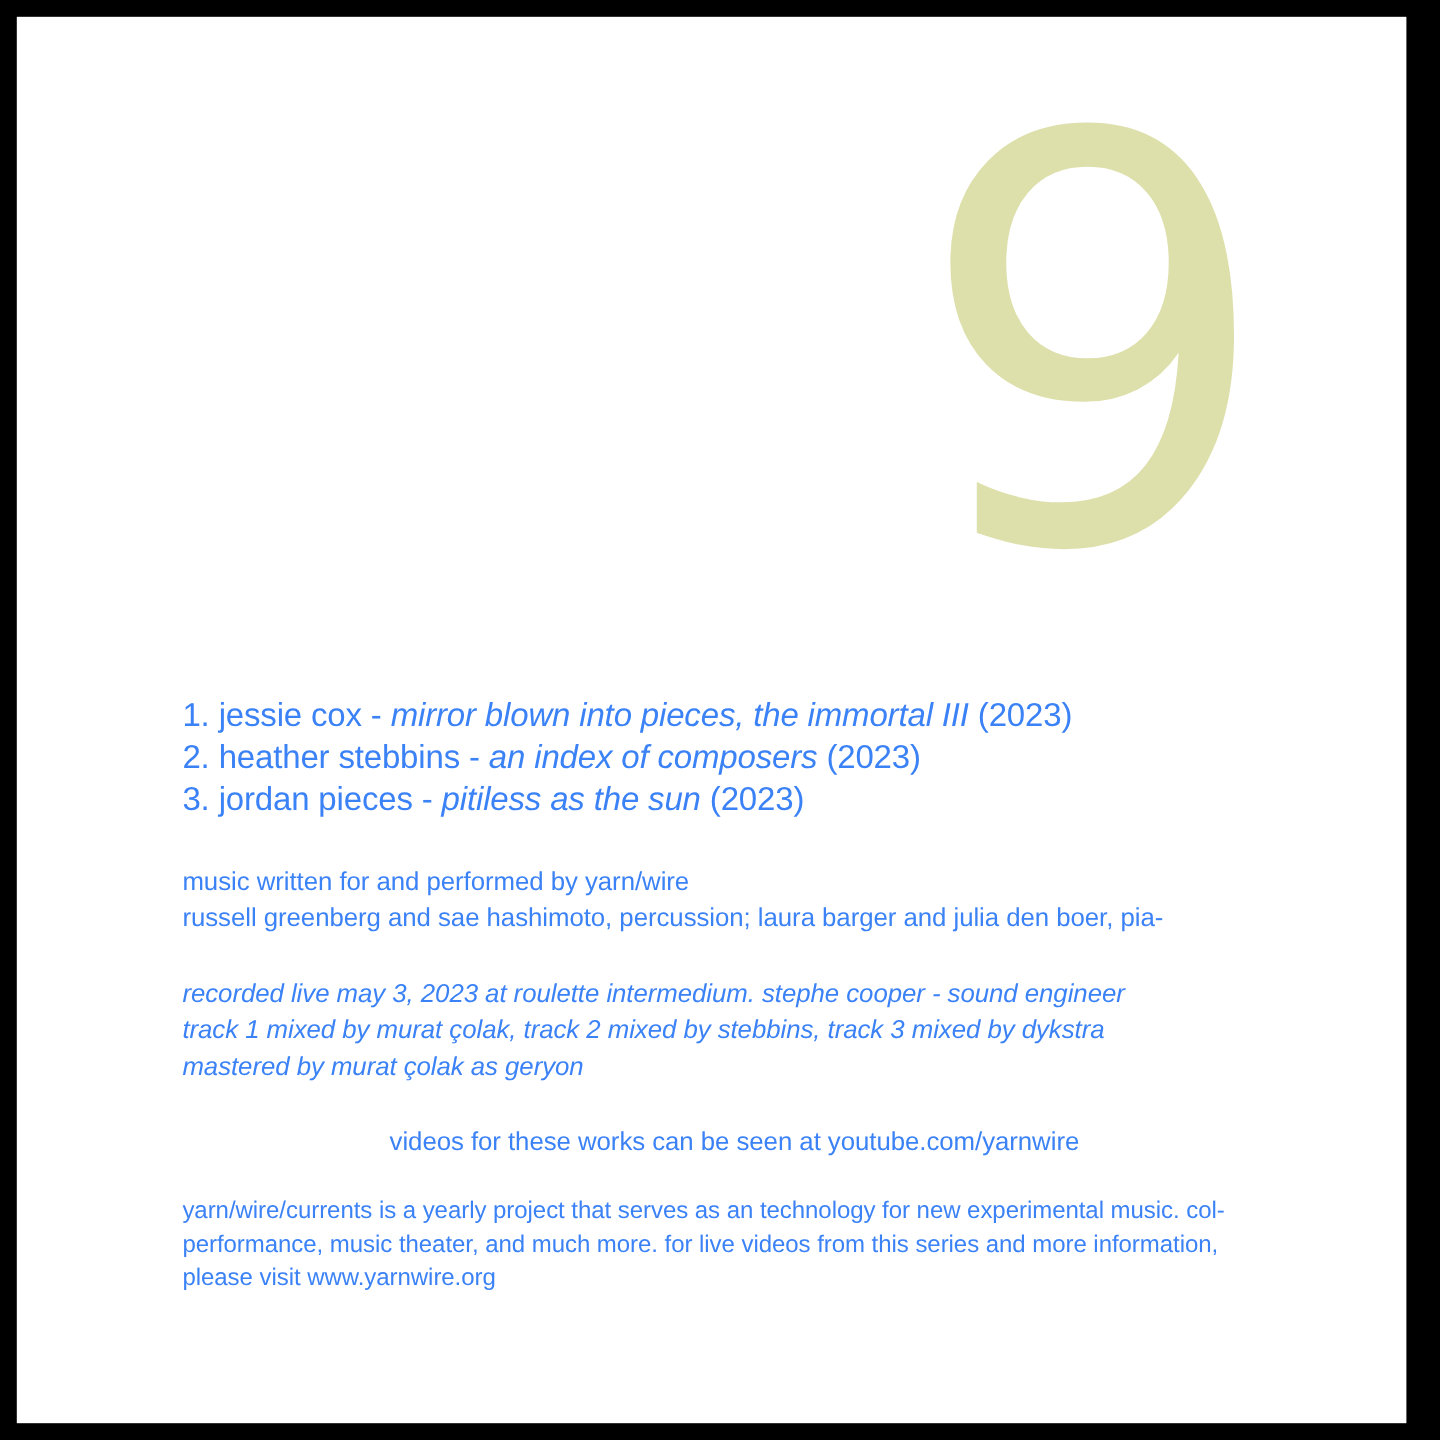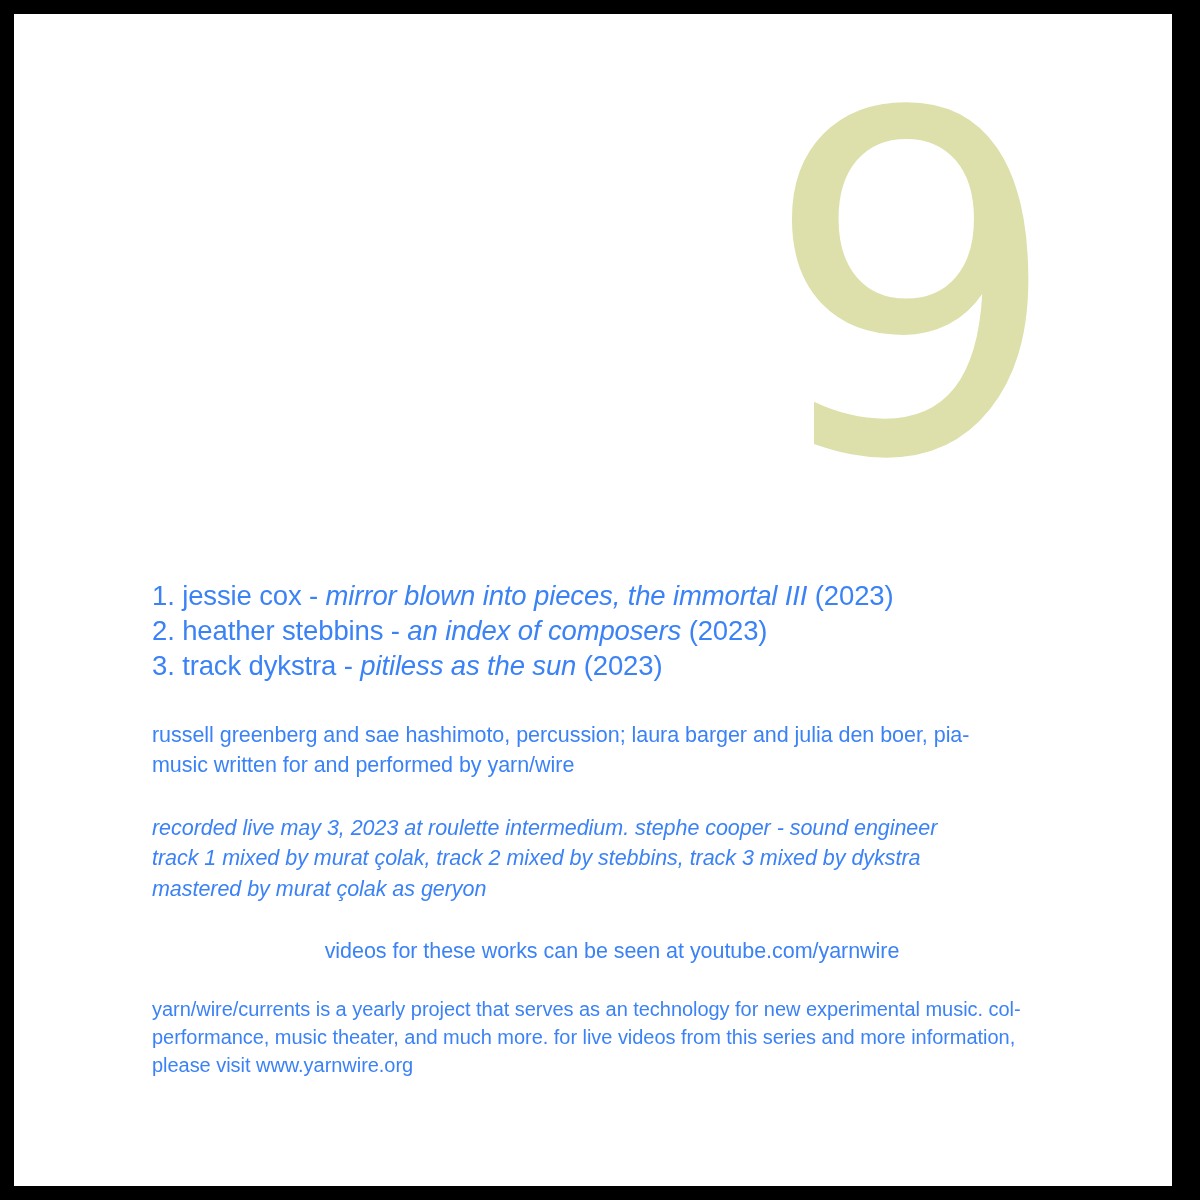--- a/index.html
+++ b/index.html
@@ -82,27 +82,27 @@
       <div class="track-line">
         <span>1.</span>
         <span>jessie cox - </span><span class="title">mirror blown into pieces, the immortal III</span><span> (2023)</span>
       </div>
       <div class="track-line">
         <span>2.</span>
         <span>heather stebbins - </span><span class="title">an index of composers</span><span> (2023)</span>
       </div>
       <div class="track-line">
         <span>3.</span>
-        <span>track dykstra - </span><span class="title">pitiless as the sun</span><span> (2023)</span>
+        <span>jordan pieces - </span><span class="title">pitiless as the sun</span><span> (2023)</span>
       </div>
     </div>
 
     <div class="block credits">
+      <span class="line">music written for and performed by yarn/wire</span>
       <span class="line">russell greenberg and sae hashimoto, percussion; laura barger and julia den boer,  pia-</span>
-      <span class="line">music written for and performed by yarn/wire</span>
     </div>
 
     <div class="block recording">
       <span class="line">recorded live may 3, 2023 at roulette intermedium. stephe cooper - sound engineer</span>
       <span class="line">track 1 mixed by murat çolak, track 2 mixed by stebbins, track 3 mixed by dykstra</span>
       <span class="line">mastered by murat çolak as geryon</span>
     </div>
 
     <div class="block videos">
       <span class="line">videos for these works can be seen at youtube.com/yarnwire</span>

